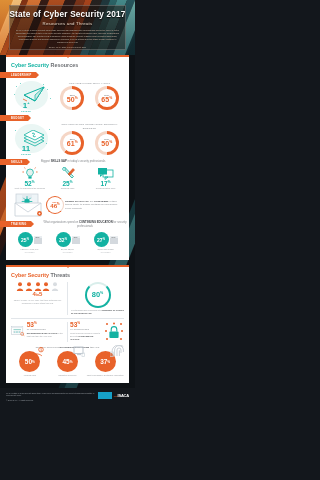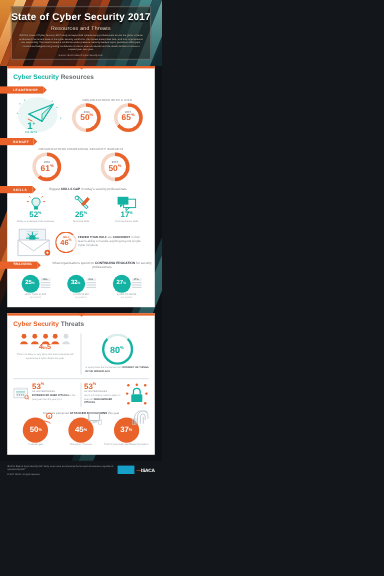--- a/index.html
+++ b/index.html
@@ -295,20 +295,38 @@
               <div class="pc" style="position:relative"><span>65</span><sup>%</sup></div>
             </div>
           </div>
         </div>
       </div>
 
       <div class="tag-row" style="margin-top:3px">
         <div class="tag">BUDGET</div>
       </div>
       <div class="row">
+        <div class="blob">
+          <div class="circ"></div>
+          <div class="dotgrid">
+            <s style="left:4px;top:7px"></s>
+              <s style="left:38px;top:6px"></s>
+            <s style="left:35px;top:20px"></s>
+          </div>
+          <svg class="cards-icon" width="24" height="17" viewBox="0 0 24 17">
+            <polygon points="2,11 11,6 22,11 13,16" fill="#e3f2ef" stroke="#13b2a2" stroke-width=".8"></polygon>
+            <polygon points="2,8 11,3 22,8 13,13" fill="#f4fbfa" stroke="#13b2a2" stroke-width=".8"></polygon>
+            <polygon points="2,5 11,0 22,5 13,10" fill="#ffffff" stroke="#13b2a2" stroke-width=".8"></polygon>
+            <path d="M10 3.5 c2 -1 3.5 .6 1.8 1.5 c-1.8 .9 -.2 2.4 1.8 1.4" fill="none" stroke="#13b2a2" stroke-width=".9"></path>
+          </svg>
+          <div class="badge">
+            <div class="n"><span>11</span><sup></sup></div>
+            <div class="l">POINTS</div>
+          </div>
+        </div>
         <div style="flex:1">
           <div class="group-head">ORGANIZATIONS INCREASING SECURITY BUDGETS</div>
           <div class="donuts">
             <div class="donut" style="background:conic-gradient(#e8622a 0 61%, #f5d6c6 61% 100%)">
               <div style="position:absolute;inset:3.2px;background:#fff;border-radius:50%"></div>
               <div class="yr" style="position:relative">2016</div>
               <div class="pc" style="position:relative"><span>61</span><sup>%</sup></div>
             </div>
             <div class="donut" style="background:conic-gradient(#e8622a 0 50%, #f5d6c6 50% 100%)">
               <div style="position:absolute;inset:3.2px;background:#fff;border-radius:50%"></div>

